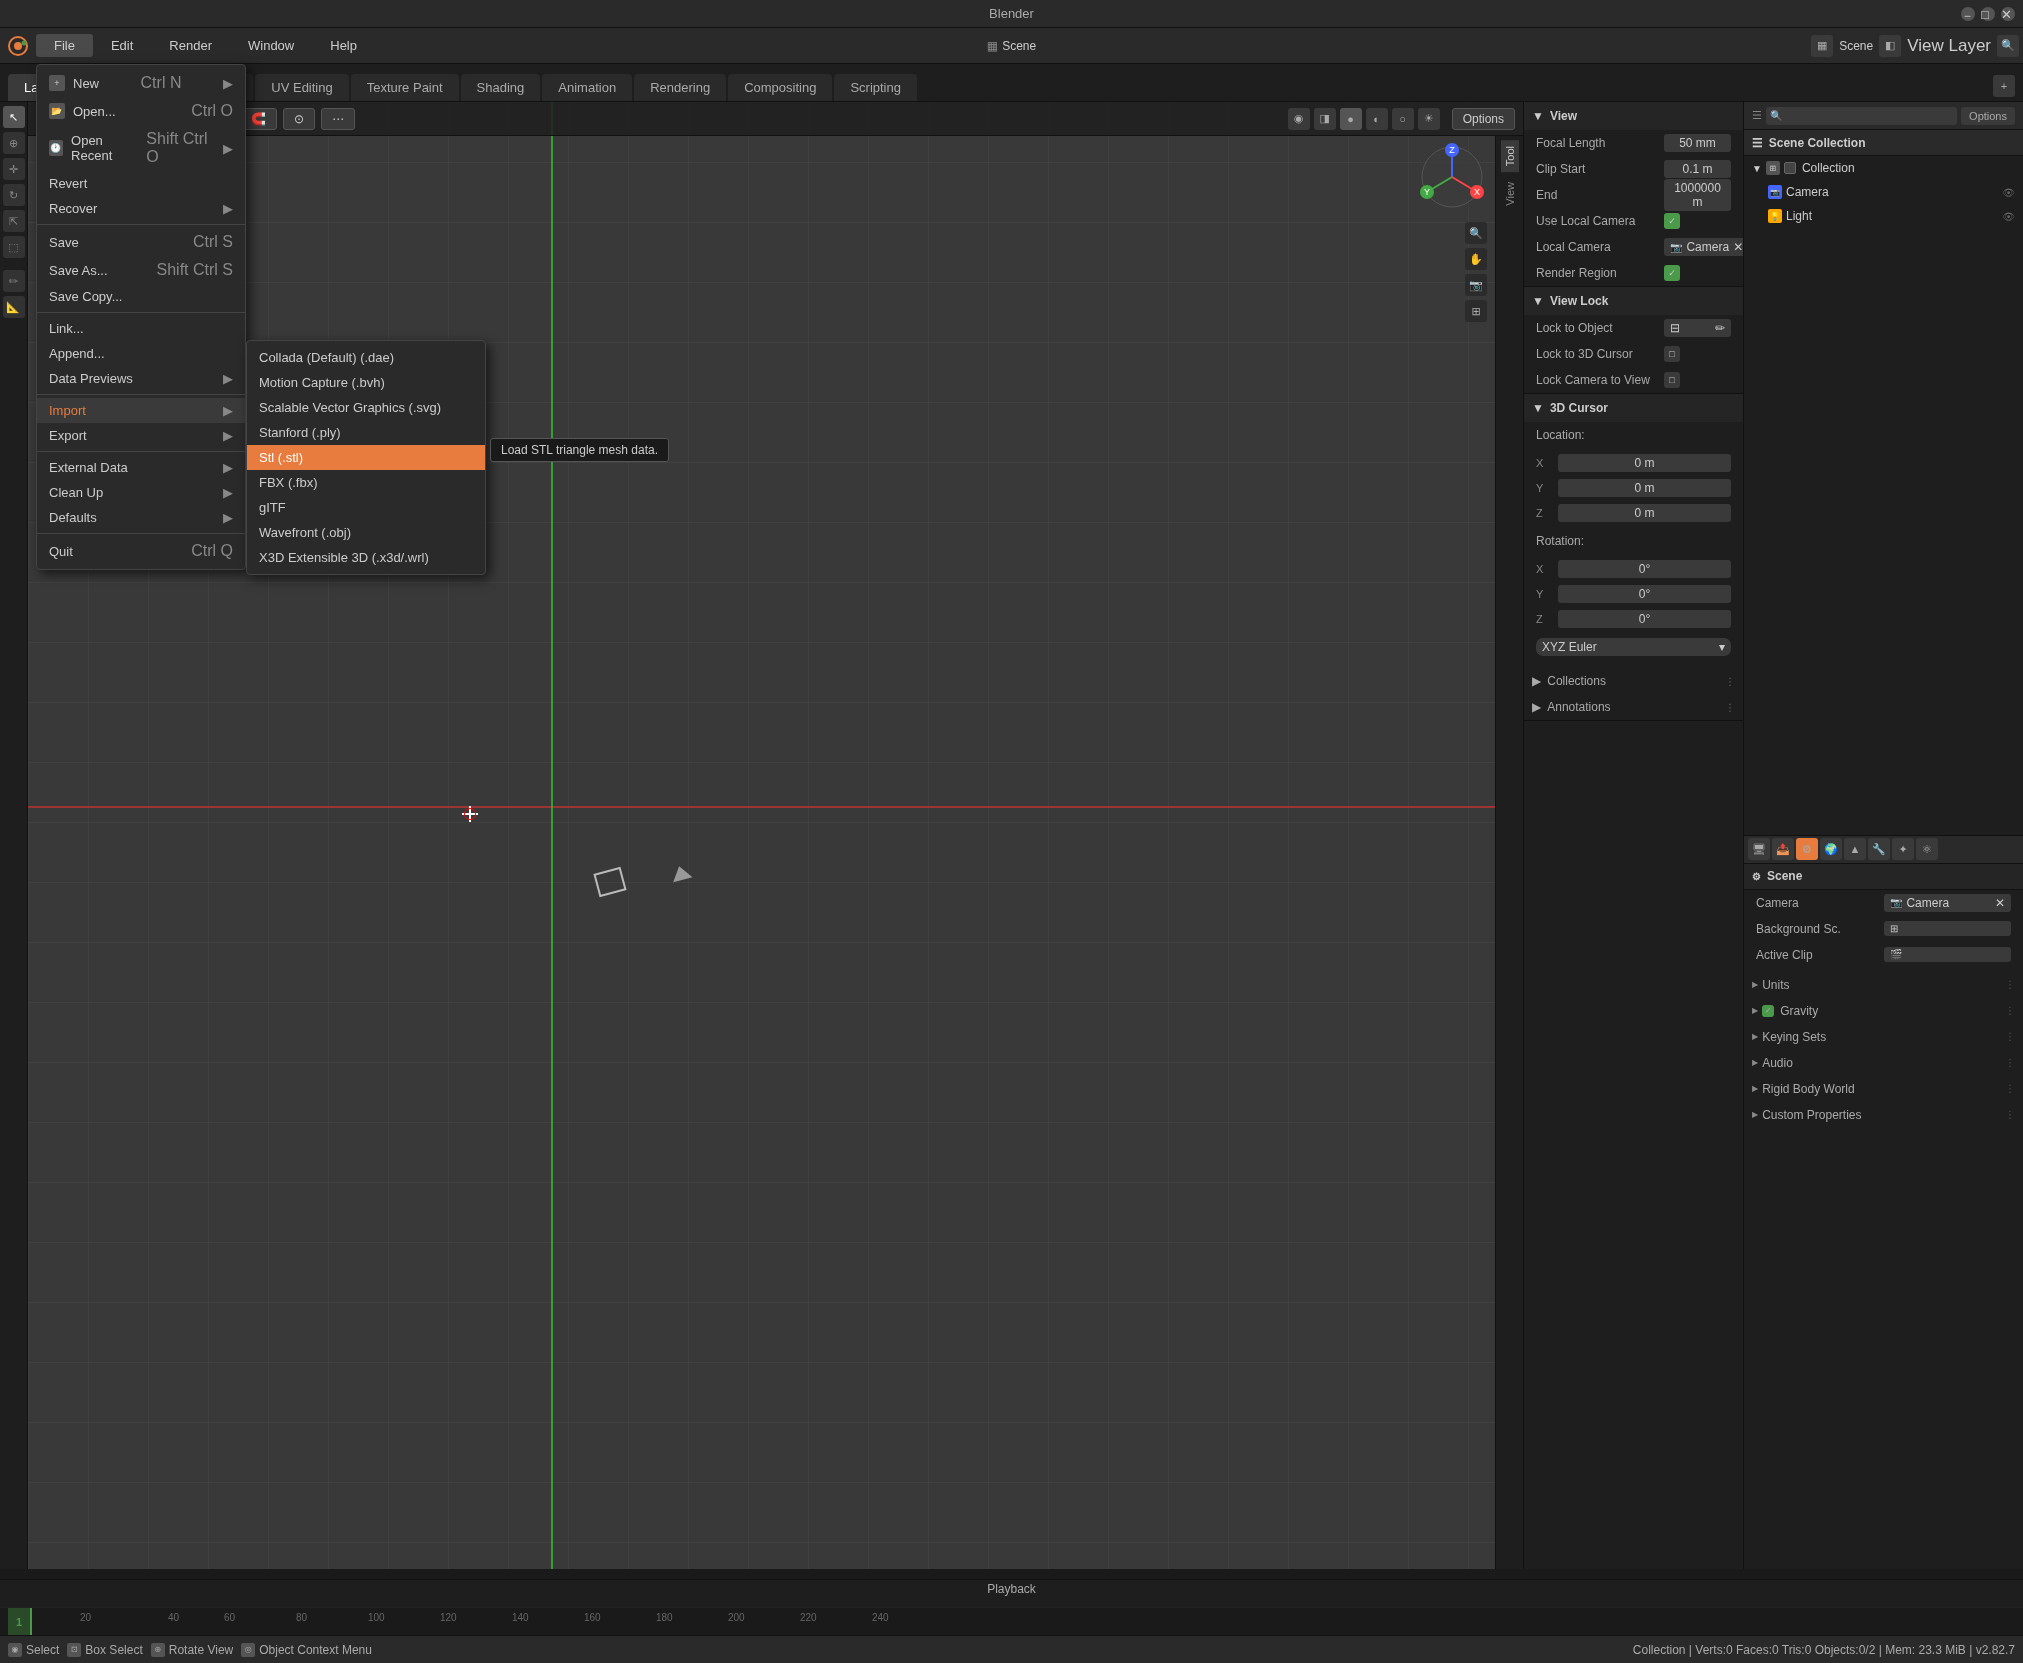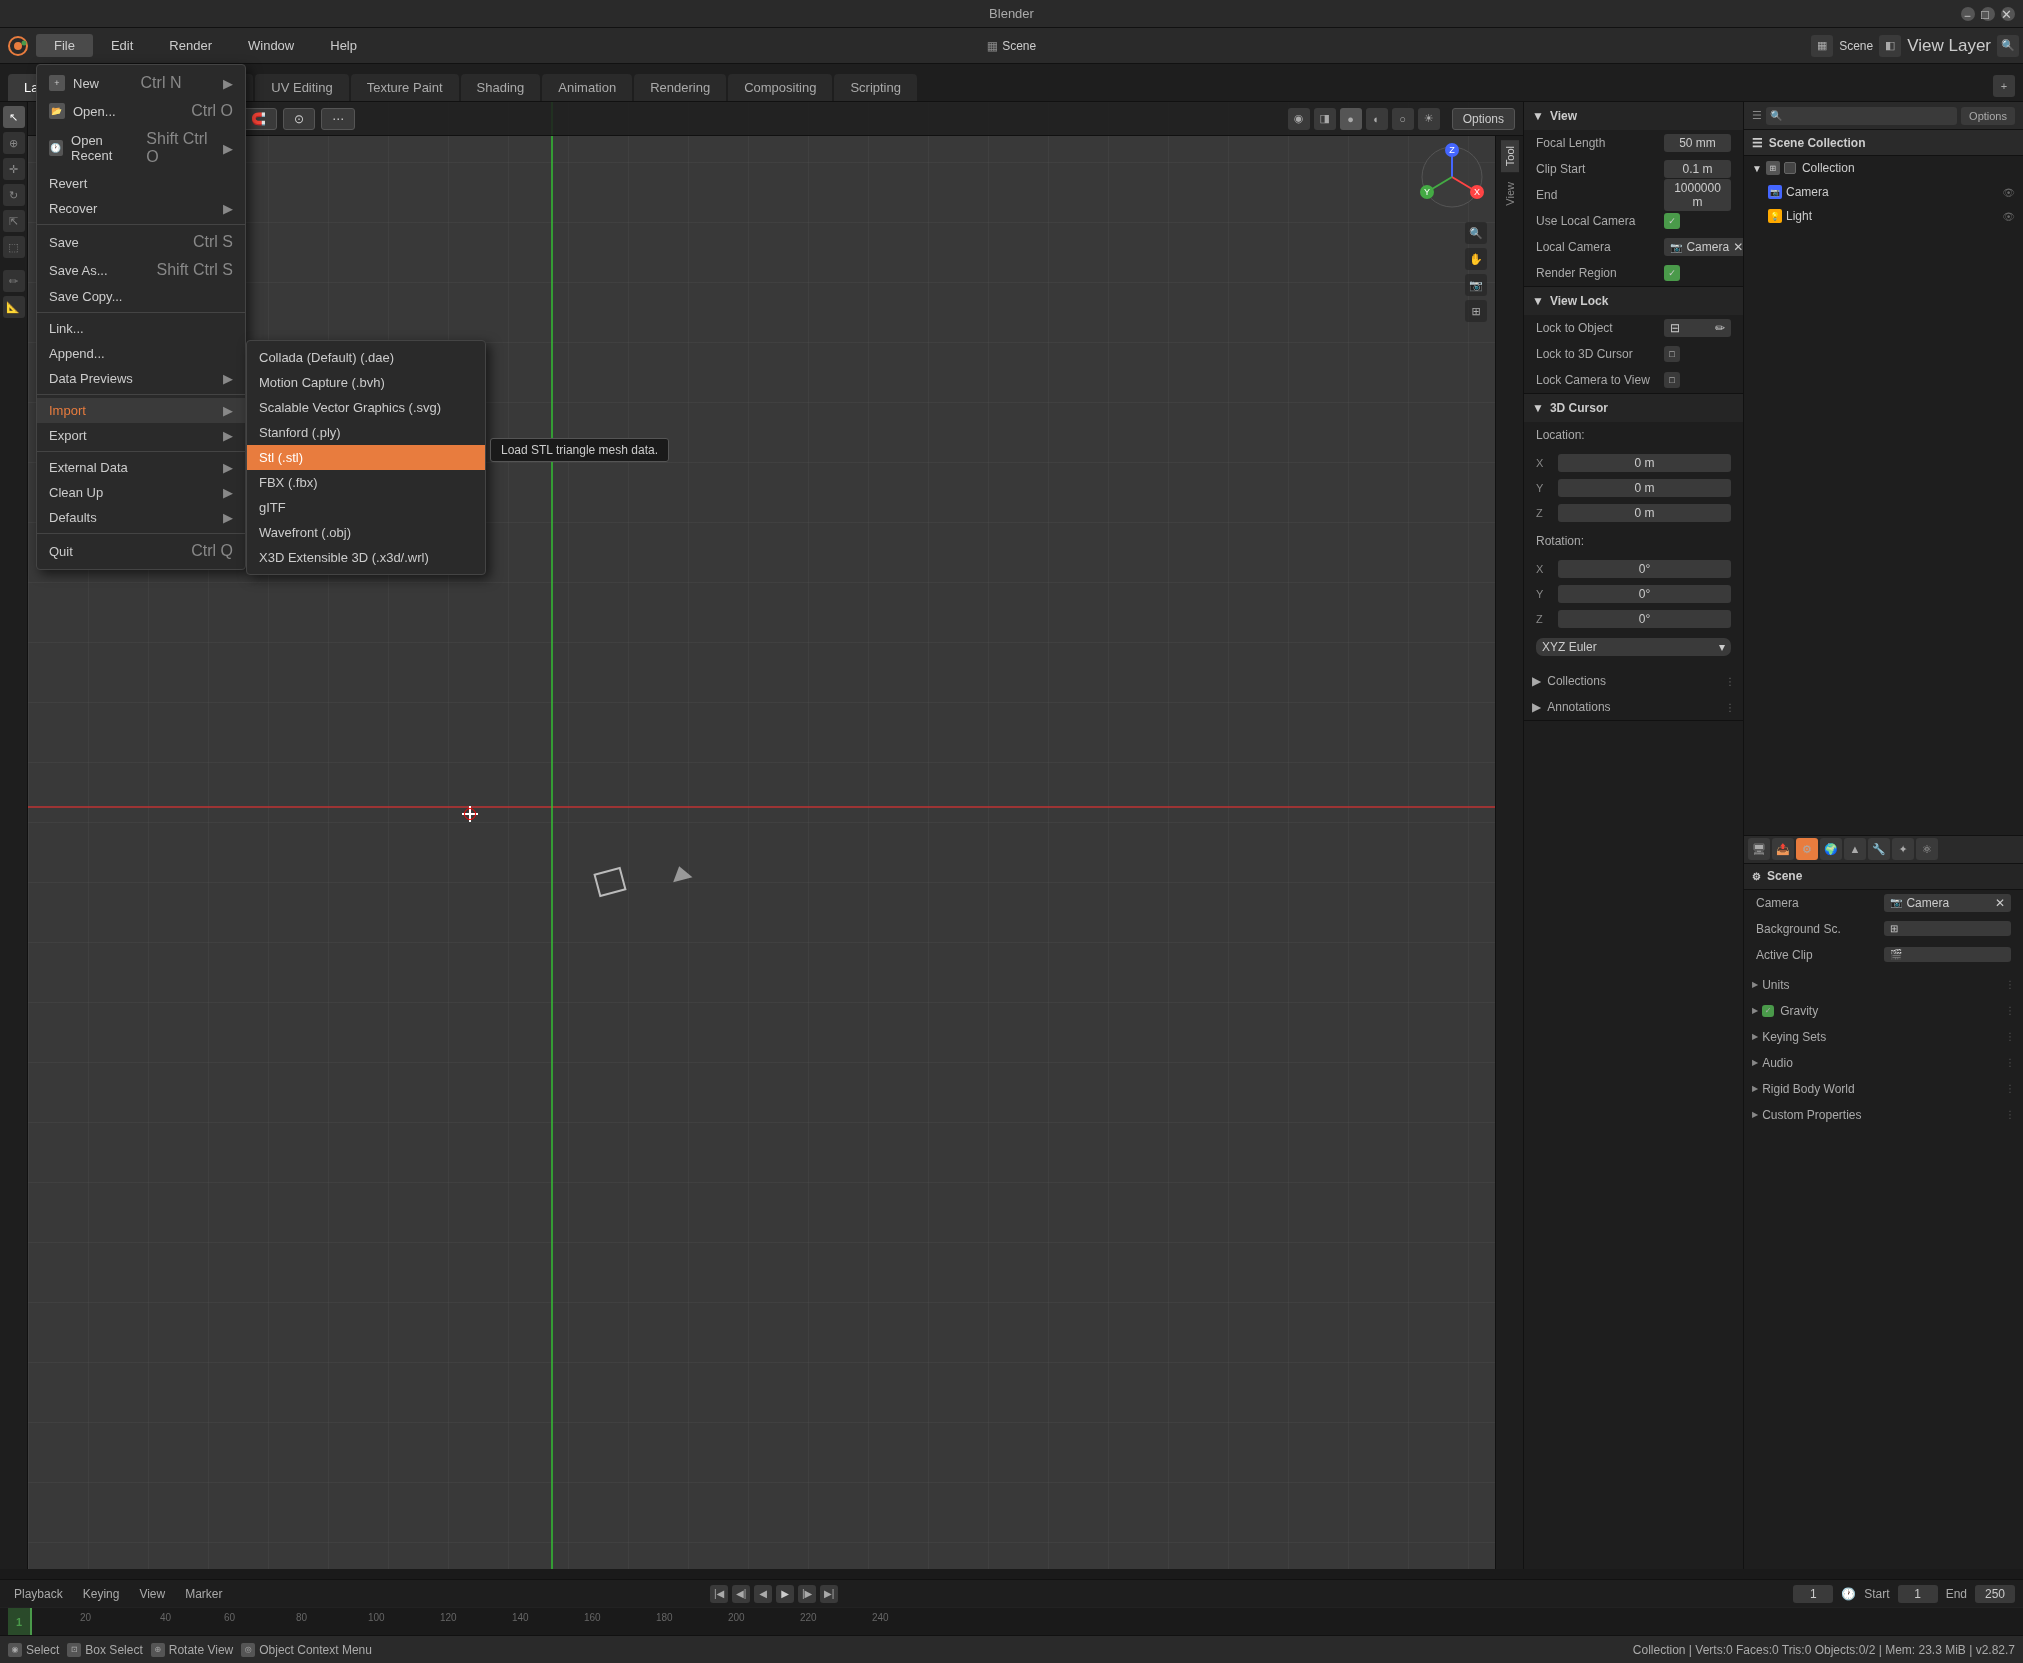--- a/index.html
+++ b/index.html
@@ -892,21 +892,21 @@
       </div>
       <div class="collapsible-row">
         <span class="triangle-right">▶</span>
         <span>Custom Properties</span>
         <span style="margin-left:auto; font-size:10px; color:#555;">⋮</span>
       </div>
     </div>
   </div>
 </div>
 
-<div id="playback-bar" style="position:absolute; bottom:56px; left:0; right:0; height:28px; background:#1e1e1e; border-top:1px solid #111; display:flex; align-items:center; padding:0 8px; gap:8px;">
+<div id="playback-bar" style="position:absolute; bottom:56px; left:0; right:0; height:28px; background:#1e1e1e; border-top:1px solid #111; display:flex; align-items:center; padding:0 8px; gap:8px;flex-direction:column;">
   <span class="playback-menu-item">Playback</span>
   <span class="playback-menu-item">Keying</span>
   <span class="playback-menu-item">View</span>
   <span class="playback-menu-item">Marker</span>
 
   <div class="play-controls">
     <div class="play-btn">|◀</div>
     <div class="play-btn">◀|</div>
     <div class="play-btn">◀</div>
     <div class="play-btn" style="color:#ccc;">▶</div>
@@ -924,21 +924,21 @@
   </div>
 </div>
 
 <div id="timeline-numbers" style="position:absolute; bottom:28px; left:0; right:0; height:28px; background:#1a1a1a; border-top:1px solid #222; overflow:hidden; display:flex; align-items:flex-start; padding-top:2px;">
 
   <div style="position:absolute; left:8px; top:0; bottom:0; width:24px; background:#2a4a2a; border-right:2px solid #4a9a4a; display:flex; align-items:center; justify-content:center;">
     <span style="font-size:11px; color:#4a9a4a; font-weight:bold;">1</span>
   </div>
 
   <div style="position:absolute; left:80px;" class="timeline-number">20</div>
-  <div style="position:absolute; left:160px;" class="timeline-number">40</div>
+  <div style="position:absolute; left:168px;" class="timeline-number">40</div>
   <div style="position:absolute; left:224px;" class="timeline-number">60</div>
   <div style="position:absolute; left:296px;" class="timeline-number">80</div>
   <div style="position:absolute; left:368px;" class="timeline-number">100</div>
   <div style="position:absolute; left:440px;" class="timeline-number">120</div>
   <div style="position:absolute; left:512px;" class="timeline-number">140</div>
   <div style="position:absolute; left:584px;" class="timeline-number">160</div>
   <div style="position:absolute; left:656px;" class="timeline-number">180</div>
   <div style="position:absolute; left:728px;" class="timeline-number">200</div>
   <div style="position:absolute; left:800px;" class="timeline-number">220</div>
   <div style="position:absolute; left:872px;" class="timeline-number">240</div>

